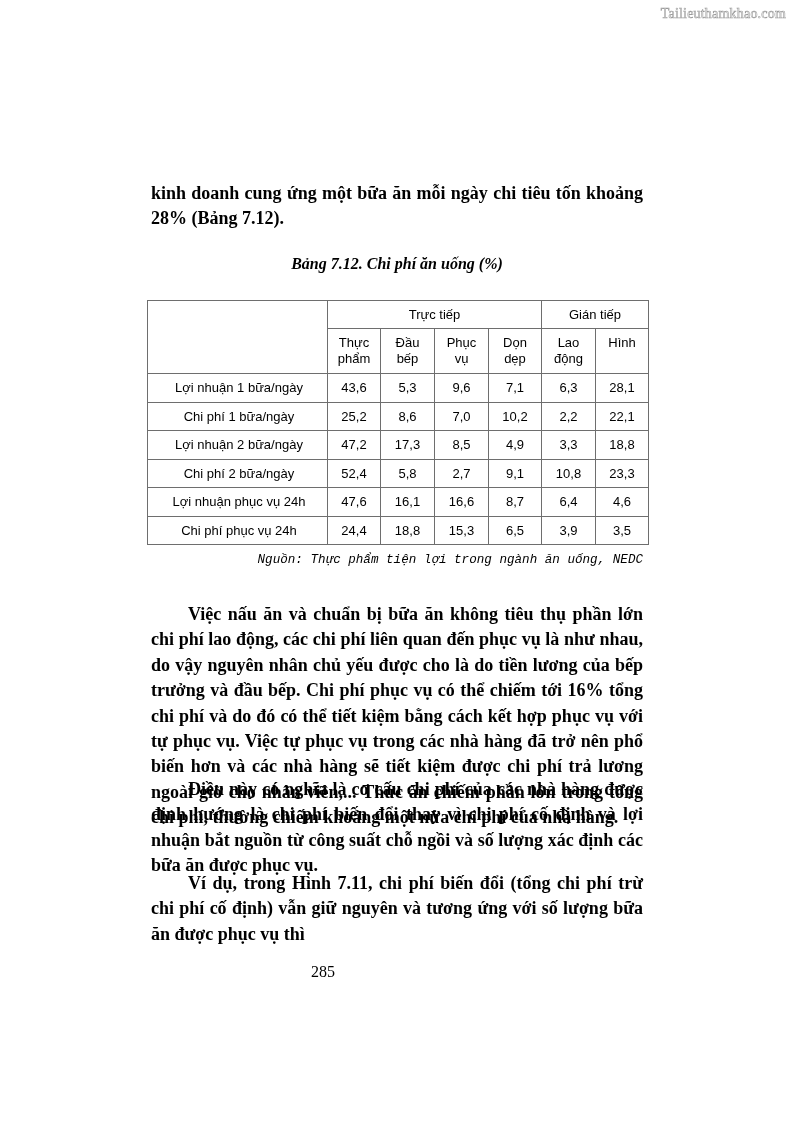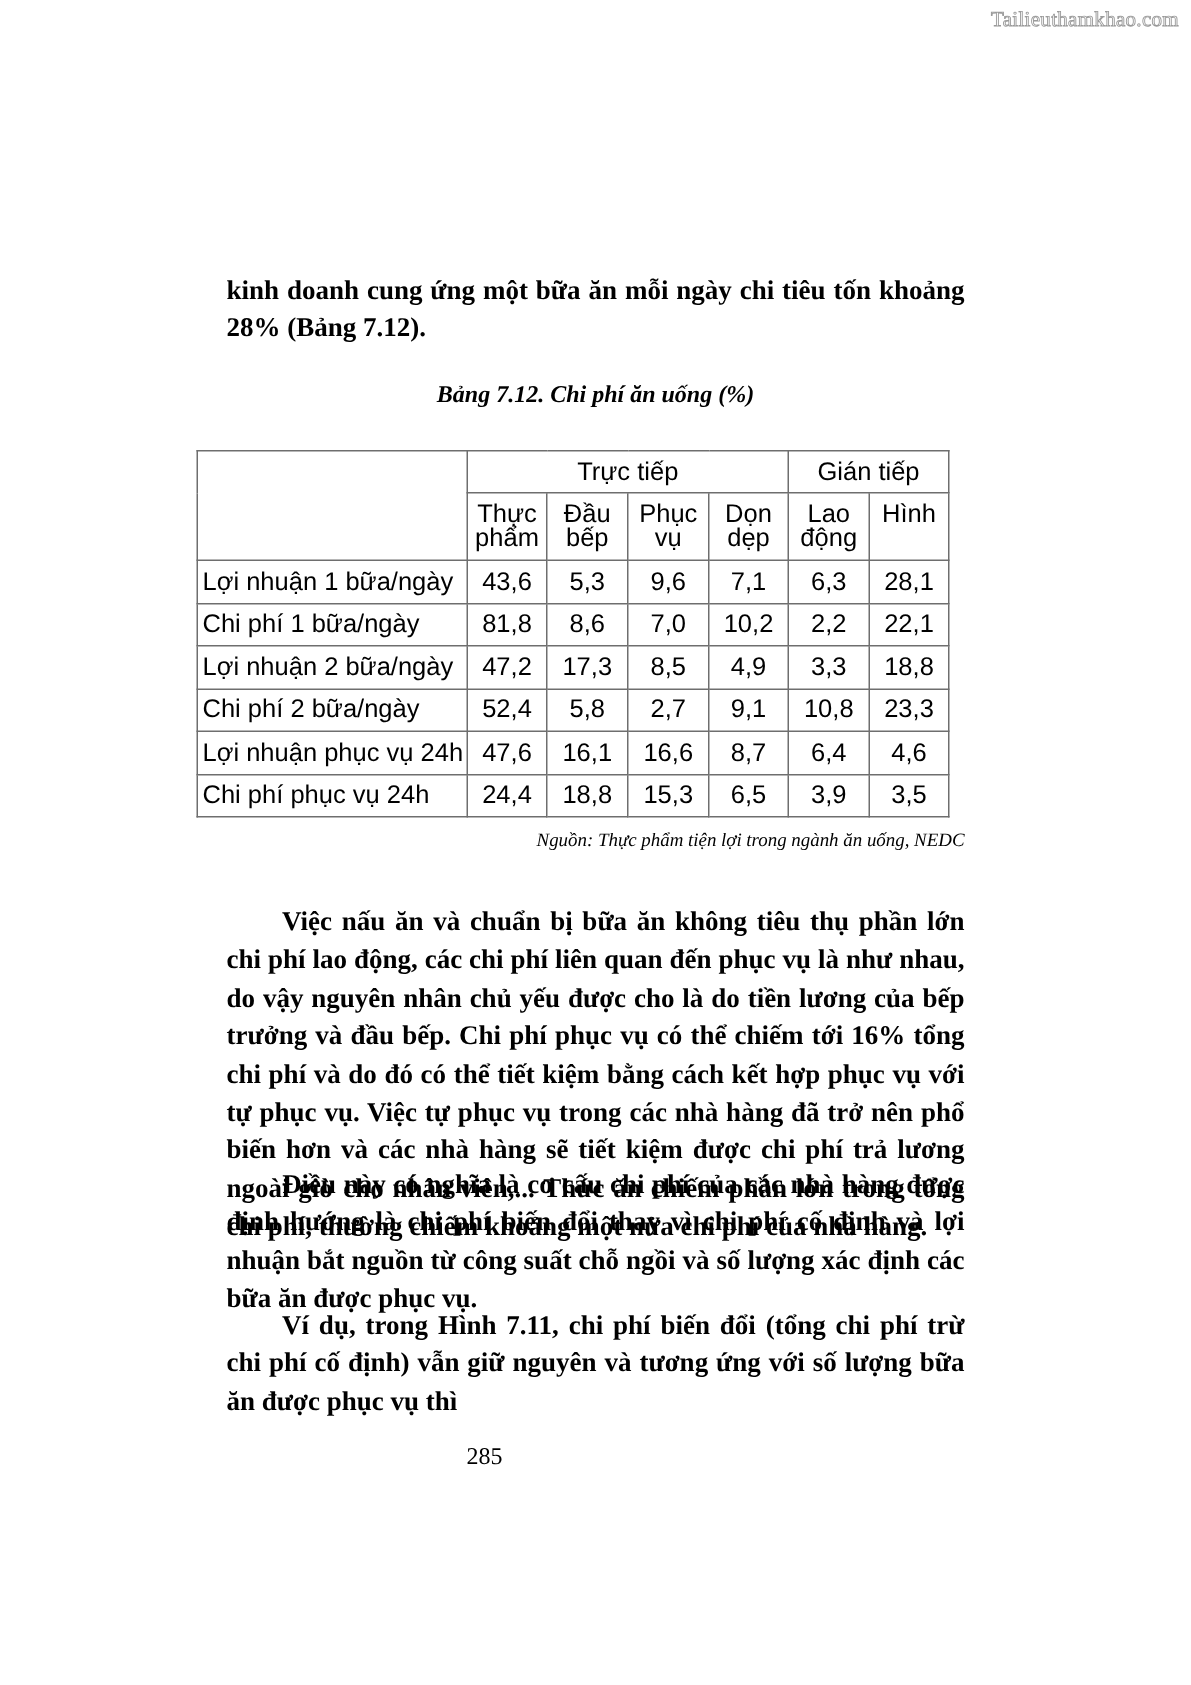--- a/index.html
+++ b/index.html
@@ -13,35 +13,35 @@
     .serif { font-family: "Liberation Serif", serif; font-size: 18px; line-height: 25.4px; font-weight: bold; }
     .para { text-align: justify; margin: 0; }
     .para.indent { text-indent: 37px; }
     .intro { top: 181px; }
     .caption {
       position: absolute; top: 255px; left: 151px; width: 492px;
       text-align: center; font-family: "Liberation Serif", serif; font-size: 16px;
       font-weight: bold; font-style: italic;
     }
     table.costs {
-      position: absolute; top: 300px; left: 131px; width: 501px;
-      border-collapse: collapse; font-family: "Liberation Sans", sans-serif; font-size: 17px;
+      position: absolute; top: 300px; left: 147px; width: 501px;
+      border-collapse: collapse; font-family: "Liberation Sans", sans-serif; font-size: 13px;
       table-layout: fixed;
       border-radius: 10px;
     }
     table.costs td, table.costs th {
       border: 1.5px solid #6e6e6e; padding: 0; font-weight: normal;
     }
     table.costs .grp { height: 27px; text-align: center; }
     table.costs .sub { height: 44px; text-align: center; line-height: 16px; vertical-align: middle; }
     table.costs .row td { height: 27.5px; text-align: center; }
-    table.costs .row td.lbl { text-align: left; padding-left: 3px; }
+    table.costs .row td.lbl { text-align: center; padding-left: 3px; }
     .source {
       position: absolute; top: 553px; left: 151px; width: 492px; text-align: right;
-      font-family: Liberation Serif, serif; font-size: 12.6px; font-style: italic;
+      font-family: Liberation Mono, monospace; font-size: 12.6px; font-style: italic;
     }
     .body1 { top: 602px; }
     .body2 { top: 777px; }
     .body3 { top: 871px; }
     .pagenum {
       position: absolute; top: 963px; left: 0; width: 646px; text-align: center;
       font-family: "Liberation Serif", serif; font-size: 16px;
     }
   </style>
 </head>
@@ -81,21 +81,21 @@
     <td class="lbl">Lợi nhuận 1 bữa/ngày</td>
     <td>43,6</td>
     <td>5,3</td>
     <td>9,6</td>
     <td>7,1</td>
     <td>6,3</td>
     <td>28,1</td>
   </tr>
   <tr class="row">
     <td class="lbl">Chi phí 1 bữa/ngày</td>
-    <td>81,8</td>
+    <td>25,2</td>
     <td>8,6</td>
     <td>7,0</td>
     <td>10,2</td>
     <td>2,2</td>
     <td>22,1</td>
   </tr>
   <tr class="row">
     <td class="lbl">Lợi nhuận 2 bữa/ngày</td>
     <td>47,2</td>
     <td>17,3</td>

